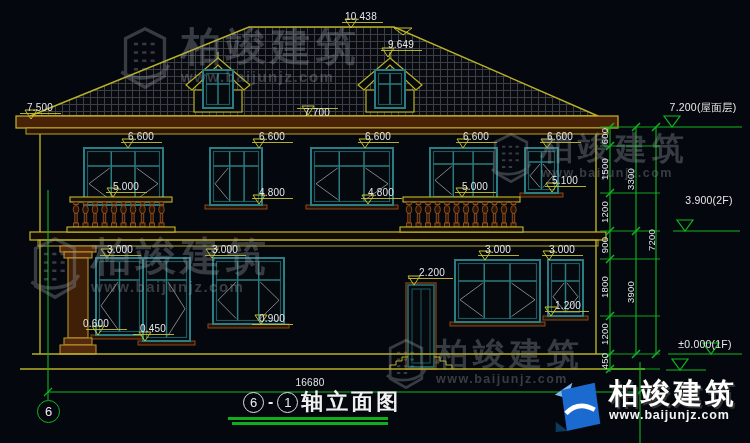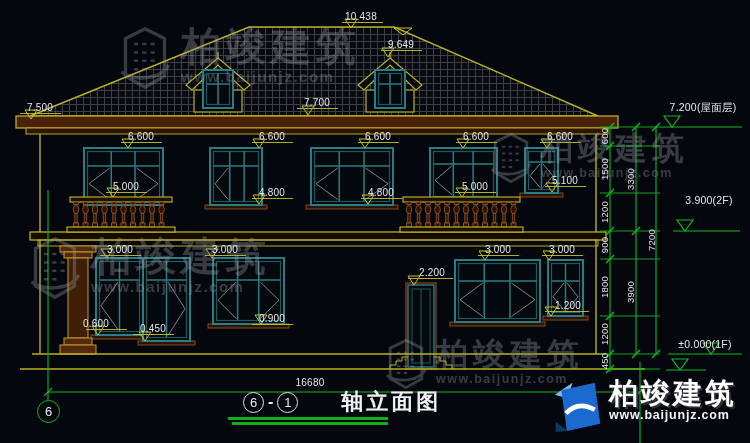--- a/index.html
+++ b/index.html
@@ -14,21 +14,21 @@
       opacity:.34;z-index:20;pointer-events:none;}
   .wm .col{display:flex;flex-direction:column;}
   .wm .b{font-weight:bold;line-height:1.0;letter-spacing:5px;white-space:nowrap;}
   .wm .u{font-weight:bold;letter-spacing:1.5px;white-space:nowrap;margin-top:2px;}
   .wm-a .b{font-size:40px;}.wm-a .u{font-size:15px;}.wm-a .mark{width:58px;height:64px;}
   .wm-b .b{font-size:32px;}.wm-b .u{font-size:12.5px;}.wm-b .mark{width:46px;height:52px;}
   #title{position:absolute;left:243px;top:391px;display:flex;align-items:center;gap:3px;z-index:40;}
   .bubble{width:19px;height:19px;border:1.5px solid #e2e2e2;border-radius:50%;display:flex;
           align-items:center;justify-content:center;font-size:13px;color:#ececec;flex:0 0 auto;}
   .tdash{color:#ececec;font-size:16px;font-weight:bold;margin:0 1px;}
-  .ttext{color:#f0f0f0;font-size:22px;font-weight:bold;letter-spacing:3px;line-height:1;margin-left:40px;}
+  .ttext{color:#f0f0f0;font-size:22px;font-weight:bold;letter-spacing:3px;line-height:1;}
   .tline{position:absolute;background:#0fae1e;z-index:40;}
   #axis-bubble{position:absolute;left:37px;top:400px;width:21px;height:21px;border:1.6px solid #12b722;
           border-radius:50%;display:flex;align-items:center;justify-content:center;
           font-size:13px;color:#ececec;z-index:40;}
   #brand-logo{position:absolute;left:552px;top:378px;display:flex;align-items:flex-start;gap:5px;z-index:50;}
   #brand-logo .col{display:flex;flex-direction:column;}
   #brand-logo .b{font-size:29px;font-weight:bold;color:#ffffff;line-height:1.05;letter-spacing:3px;
                  text-shadow:2px 2px 0 #303030;white-space:nowrap;}
   #brand-logo .u{font-size:12.5px;font-weight:bold;color:#f4f4f4;letter-spacing:.8px;white-space:nowrap;}
 </style>
@@ -510,21 +510,21 @@
     </svg>
     <div class="col">
       <span class="b">柏竣建筑</span>
       <span class="u">www.baijunjz.com</span>
     </div>
   </div>
 
   <div id="lbl-holder">
       <span class="lbl" style="left: 361px; top: 16px;">10.438</span>
       <span class="lbl" style="left: 401px; top: 44px;">9.649</span>
-      <span class="lbl" style="left: 317px; top: 102px;">7.700</span>
+      <span class="lbl" style="left: 317px; top: 112px;">7.700</span>
       <span class="lbl" style="left: 40px; top: 107px; text-align: center;">7.500</span>
       <span class="lbl" style="left: 141px; top: 136px;">6.600</span>
       <span class="lbl" style="left: 272px; top: 136px;">6.600</span>
       <span class="lbl" style="left: 378px; top: 136px;">6.600</span>
       <span class="lbl" style="left: 476px; top: 136px;">6.600</span>
       <span class="lbl" style="left: 560px; top: 136px;">6.600</span>
       <span class="lbl" style="left: 126px; top: 186px;">5.000</span>
       <span class="lbl" style="left: 475px; top: 186px;">5.000</span>
       <span class="lbl" style="left: 565px; top: 180px;">5.100</span>
       <span class="lbl" style="left: 272px; top: 192px;">4.800</span>

